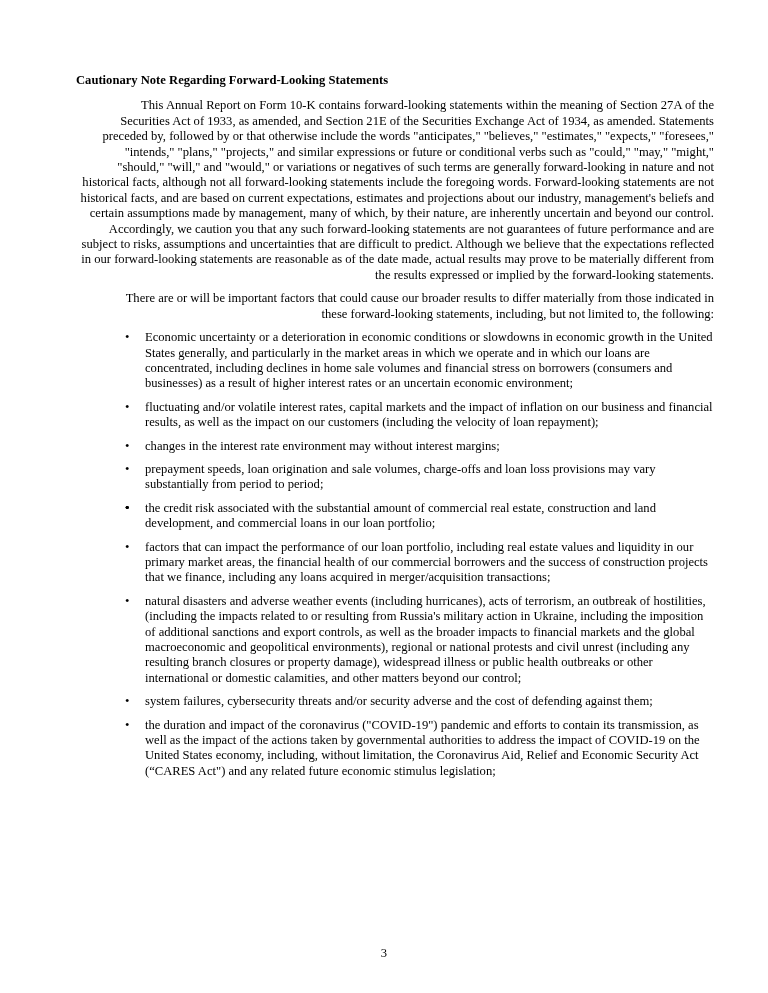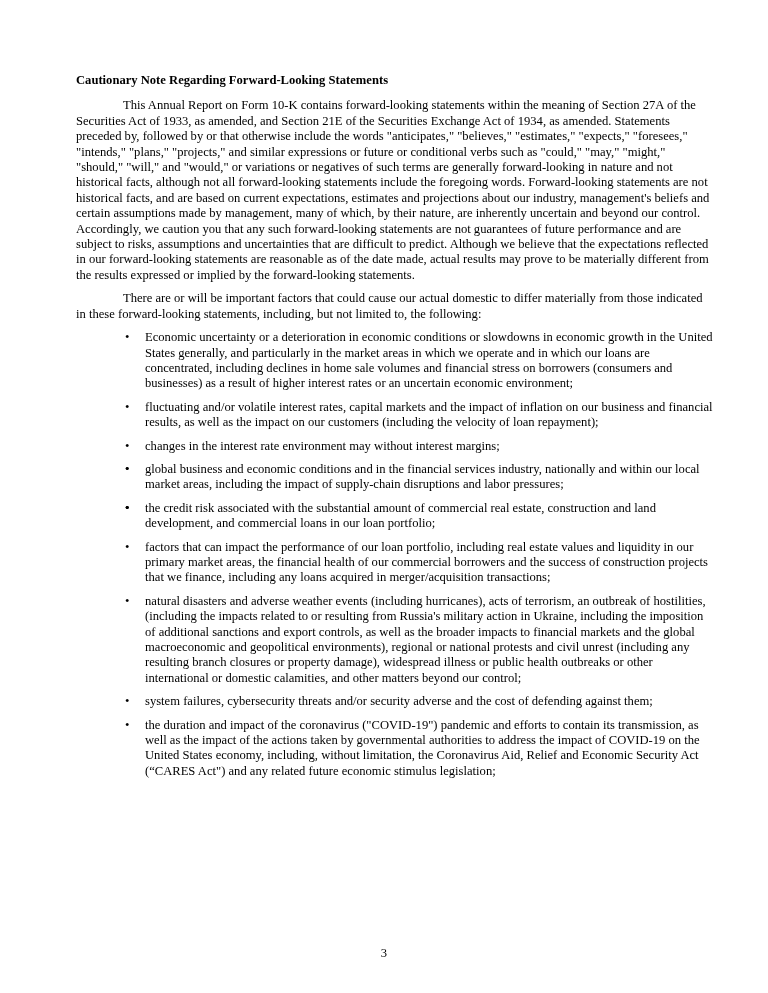--- a/index.html
+++ b/index.html
@@ -25,21 +25,21 @@
       margin-top: 9px;
     }
     .heading {
       font-weight: bold;
       margin: 0 0 10px 0;
       line-height: 15.4px;
     }
     .para {
       margin: 0 0 8px 0;
       text-indent: 47px;
-      text-align: left;
+      text-align: right;
     }
     .para.intro {
       margin-bottom: 8px;
     }
     ul.bullets {
       list-style: none;
       margin: 0;
       padding: 0;
     }
     ul.bullets li {
@@ -62,41 +62,41 @@
       font-size: 12.6px;
     }
   </style>
 </head>
 <body>
 
 <div class="page">
   <div class="heading">Cautionary Note Regarding Forward-Looking Statements</div>
 
   <p class="para">This Annual Report on Form 10-K contains forward-looking statements within the meaning of Section 27A of the Securities Act of 1933, as amended, and Section 21E of the Securities Exchange Act of 1934, as amended. Statements preceded by, followed by or that otherwise include the words "anticipates," "believes," "estimates," "expects," "foresees," "intends," "plans," "projects," and similar expressions or future or conditional verbs such as "could," "may," "might," "should," "will," and "would," or variations or negatives of such terms are generally forward-looking in nature and not historical facts, although not all forward-looking statements include the foregoing words. Forward-looking statements are not historical facts, and are based on current expectations, estimates and projections about our industry, management's beliefs and certain assumptions made by management, many of which, by their nature, are inherently uncertain and beyond our control. Accordingly, we caution you that any such forward-looking statements are not guarantees of future performance and are subject to risks, assumptions and uncertainties that are difficult to predict. Although we believe that the expectations reflected in our forward-looking statements are reasonable as of the date made, actual results may prove to be materially different from the results expressed or implied by the forward-looking statements.</p>
-  <p class="para intro">There are or will be important factors that could cause our actual domestic to differ materially from those indicated in these forward-looking statements, including, but not limited to, the following:</p>
+  <p class="para intro">There are or will be important factors that could cause our broader results to differ materially from those indicated in these forward-looking statements, including, but not limited to, the following:</p>
 
   <ul class="bullets">
     <li>
       <span class="bullet">•</span>
       <span>Economic uncertainty or a deterioration in economic conditions or slowdowns in economic growth in the United States generally, and particularly in the market areas in which we operate and in which our loans are concentrated, including declines in home sale volumes and financial stress on borrowers (consumers and businesses) as a result of higher interest rates or an uncertain economic environment;</span>
     </li>
     <li>
       <span class="bullet">•</span>
       <span>fluctuating and/or volatile interest rates, capital markets and the impact of inflation on our business and financial results, as well as the impact on our customers (including the velocity of loan repayment);</span>
     </li>
     <li>
       <span class="bullet">•</span>
       <span>changes in the interest rate environment may without interest margins;</span>
     </li>
     <li>
       <span class="bullet">•</span>
+      <span>prepayment speeds, loan origination and sale volumes, charge-offs and loan loss provisions may vary substantially from period to period;</span>
     </li>
     <li>
       <span class="bullet">•</span>
-      <span>global business and economic conditions and in the financial services industry, nationally and within our local market areas, including the impact of supply-chain disruptions and labor pressures;</span>
     </li>
     <li>
       <span class="bullet">•</span>
     </li>
     <li>
       <span class="bullet">•</span>
     </li>
     <li>
       <span class="bullet">•</span>
       <span>the credit risk associated with the substantial amount of commercial real estate, construction and land development, and commercial loans in our loan portfolio;</span>

